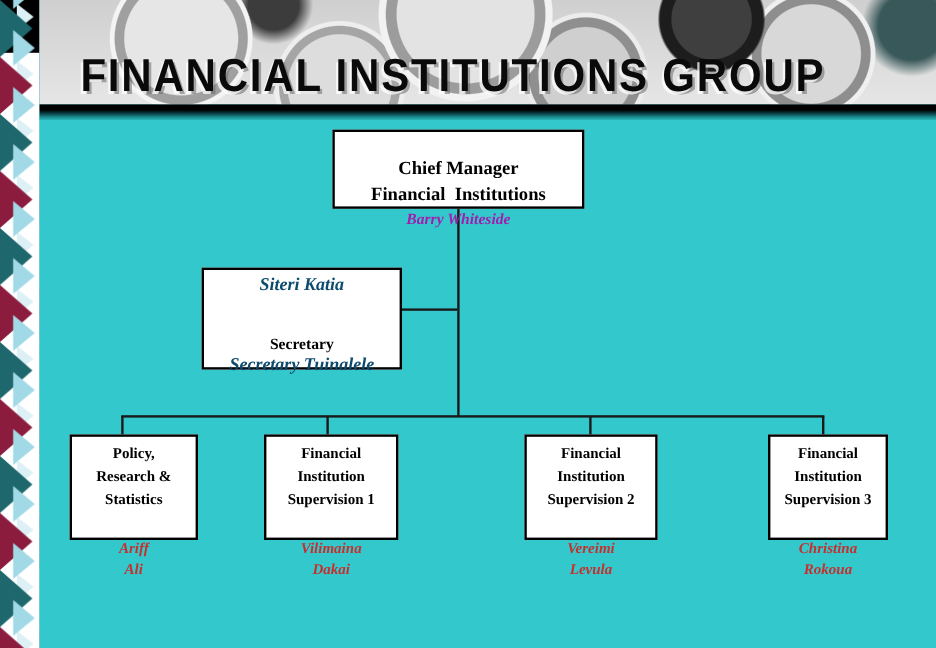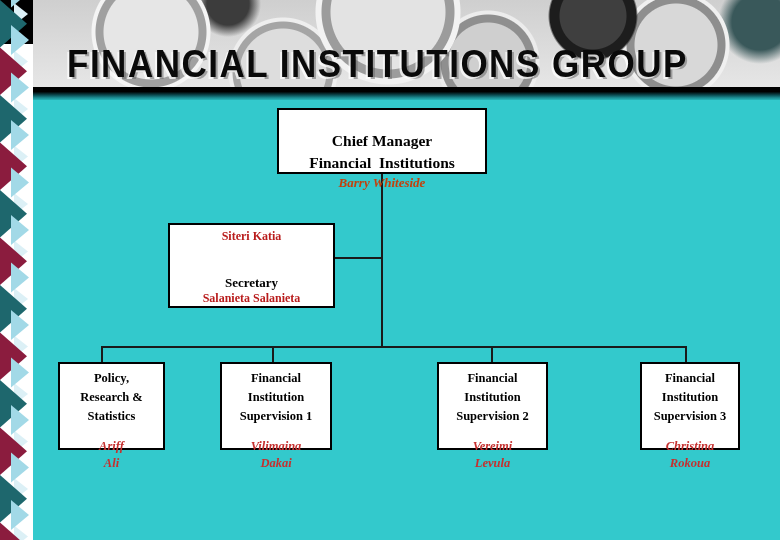--- a/index.html
+++ b/index.html
@@ -47,26 +47,26 @@
   }
   .box-root    { left:277px; top:108px; width:210px; height:66px; padding-top:20px; }
   .box-sec     { left:168px; top:223px; width:167px; height:85px; padding-top:4px; }
   .box-dept    { top:362px; height:88px; padding-top:5px; }
   .box-dept0   { left:58px;  width:107px; }
   .box-dept1   { left:220px; width:112px; }
   .box-dept2   { left:437px; width:111px; }
   .box-dept3   { left:640px; width:100px; }
 
   .t-root  { font-weight:bold; font-size:15.5px; line-height:1.42; white-space:pre-wrap; }
-  .n-root  { font-weight:bold; font-style:italic; font-size:13px; margin-top:1px; color:#c2410c; }
+  .n-root  { font-weight:bold; font-style:italic; font-size:13px; margin-top:1px; color:#a21caf; }
   .t-sec   { font-weight:bold; font-size:13px; line-height:1.35; }
-  .n-sec   { font-weight:bold; font-size:12px; line-height:1.3; color:#b91c1c; }
+  .n-sec   { font-weight:bold; font-style:italic; font-size:15px; line-height:1.3; color:#0c4a6e; }
   .sec-group2 { margin-top:29px; }
   .t-dept  { font-weight:bold; font-size:12.5px; line-height:1.5; }
-  .n-dept  { font-weight:bold; font-style:italic; font-size:12.5px; line-height:1.3; margin-top:13px; color:#C5302F; }
+  .n-dept  { font-weight:bold; font-style:italic; font-size:12.5px; line-height:1.3; margin-top:24px; color:#C5302F; }
 
   
   .line { position:absolute; background:#1a1a1a; }
   .v-root { left:381px; top:173px; width:2px; height:174px; }
   .h-sec  { left:335px; top:257px; width:46px; height:2px; }
   .h-main { left:101px; top:346px; width:586px; height:2px; }
   .drop   { top:347px; width:2px; height:30px; }
   .drop0  { left:101px; }
   .drop1  { left:272px; }
   .drop2  { left:491px; }
@@ -114,21 +114,21 @@
     <div class="t-root">Financial  Institutions</div>
     <div class="n-root">Barry Whiteside</div>
   </div>
 
   <div class="obox box-sec">
     <div>
       <div class="n-sec">Siteri Katia</div>
     </div>
     <div class="sec-group2">
       <div class="t-sec">Secretary</div>
-      <div class="n-sec">Salanieta Salanieta</div>
+      <div class="n-sec">Secretary Tuinalele</div>
     </div>
   </div>
 
   <div class="obox box-dept box-dept0">
     <div class="t-dept">Policy,</div>
     <div class="t-dept">Research &amp;</div>
     <div class="t-dept">Statistics</div>
     <div class="n-dept">
       <div>Ariff</div>
       <div>Ali</div>

